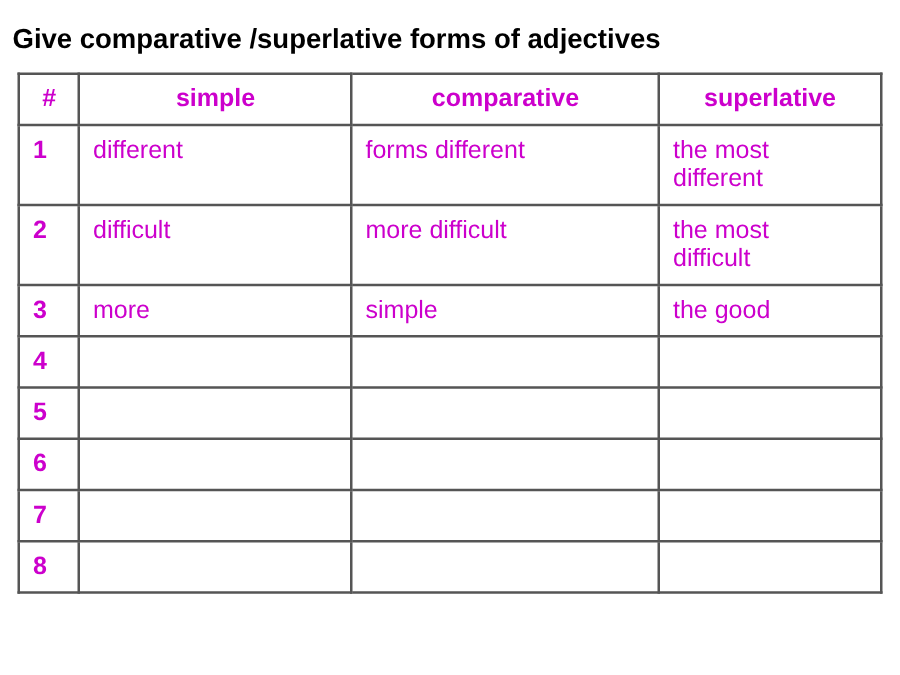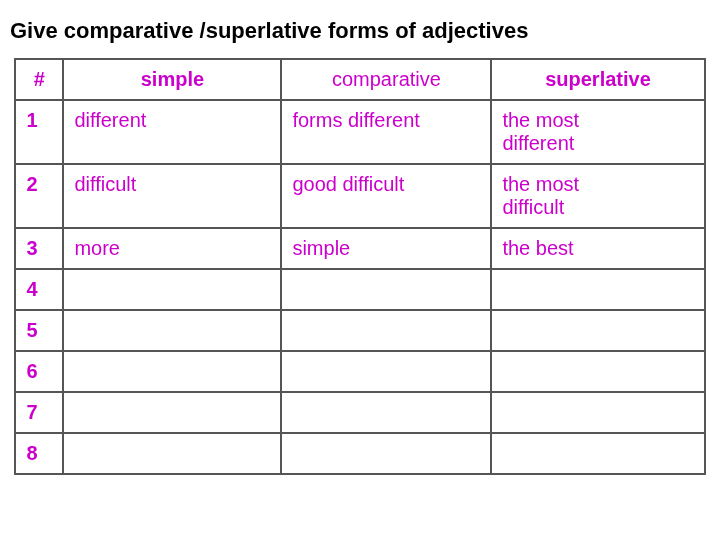--- a/index.html
+++ b/index.html
@@ -43,23 +43,23 @@
       font-weight: bold;
     }
 
     .col-simple {
       width: 218px;
       color: #cc00cc;
       font-weight: bold;
     }
 
     .col-comparative {
-      width: 210px;
+      width: 246px;
       color: #cc00cc;
-      font-weight: normal;
+      font-weight: bold;
     }
 
     .col-superlative {
       color: #cc00cc;
       font-weight: bold;
     }
 
     thead th {
       font-size: 20px;
       font-weight: bold;
@@ -101,28 +101,28 @@
   <tbody id="table-body">
   <tr>
         <td class="row-num">1</td>
         <td class="cell-value">different</td>
         <td class="cell-value">forms different</td>
         <td class="cell-value">the most<br>different</td>
       </tr>
       <tr>
         <td class="row-num">2</td>
         <td class="cell-value">difficult</td>
-        <td class="cell-value">good difficult</td>
+        <td class="cell-value">more difficult</td>
         <td class="cell-value">the most<br>difficult</td>
       </tr>
       <tr>
         <td class="row-num">3</td>
         <td class="cell-value">more</td>
         <td class="cell-value">simple</td>
-        <td class="cell-value">the best</td>
+        <td class="cell-value">the good</td>
       </tr>
       <tr class="empty-row">
         <td class="row-num">4</td>
         <td class="cell-value"></td>
         <td class="cell-value"></td>
         <td class="cell-value"></td>
       </tr>
       <tr class="empty-row">
         <td class="row-num">5</td>
         <td class="cell-value"></td>

